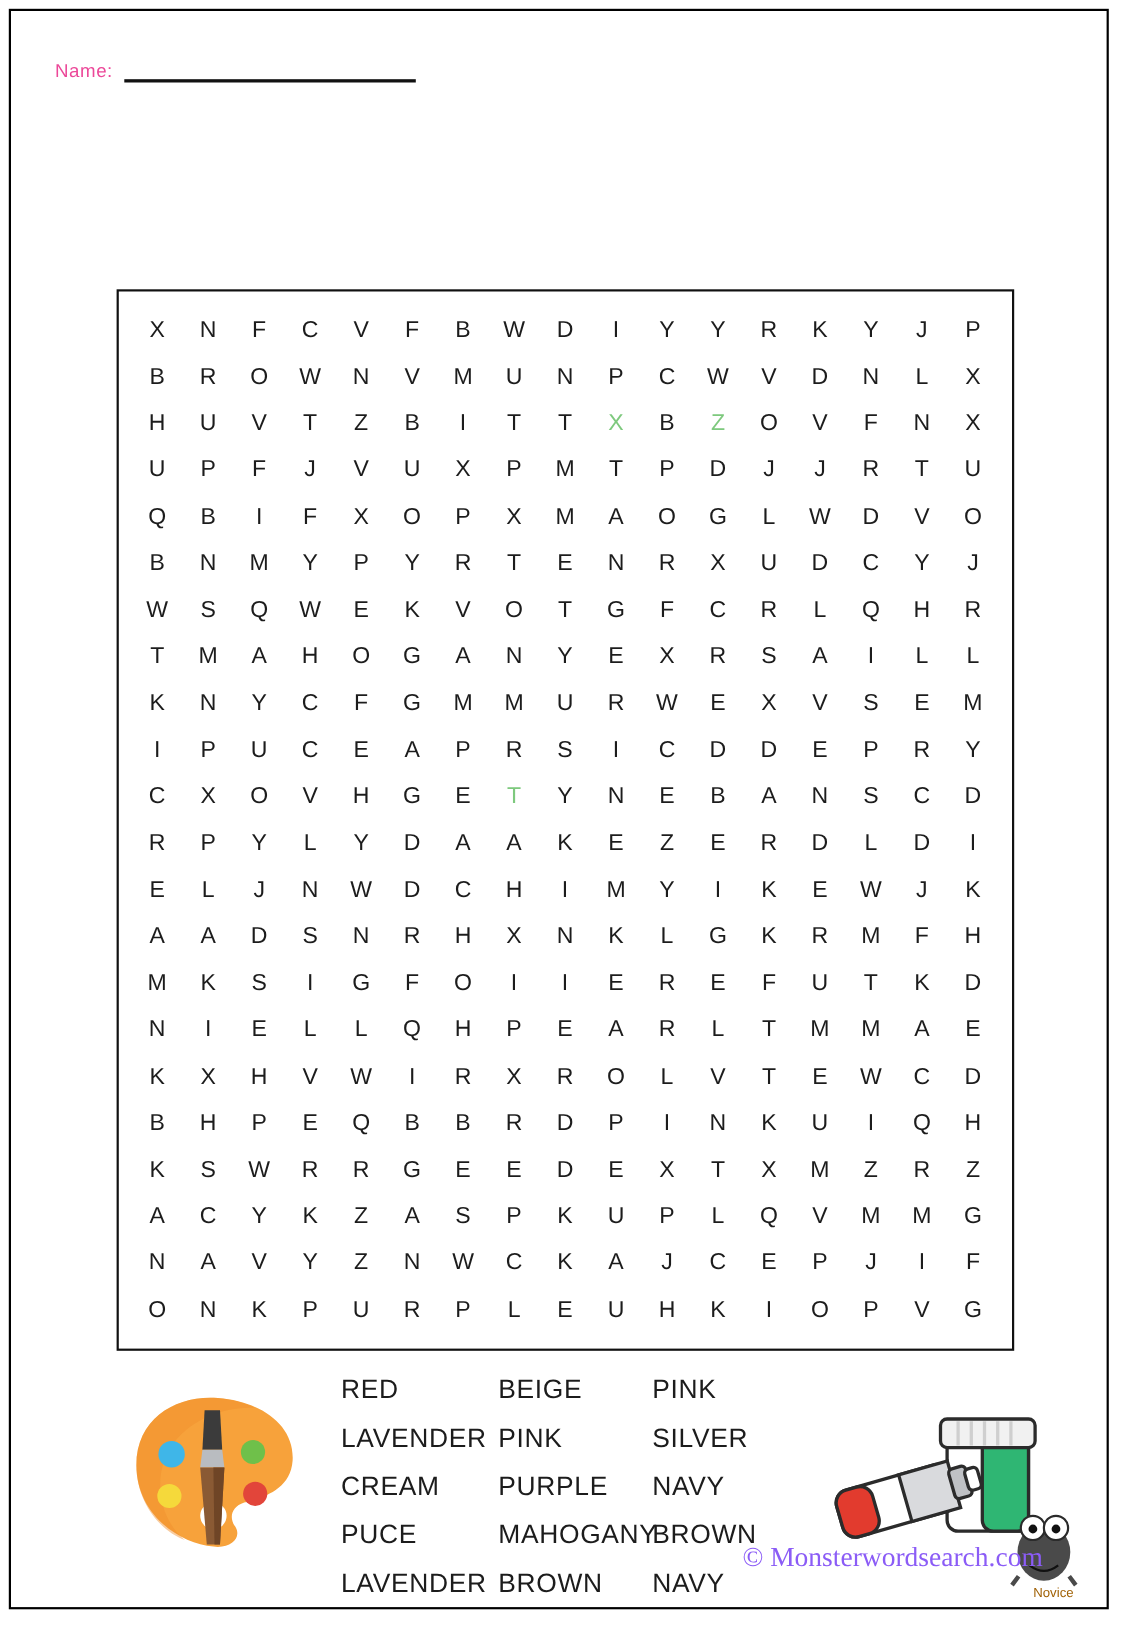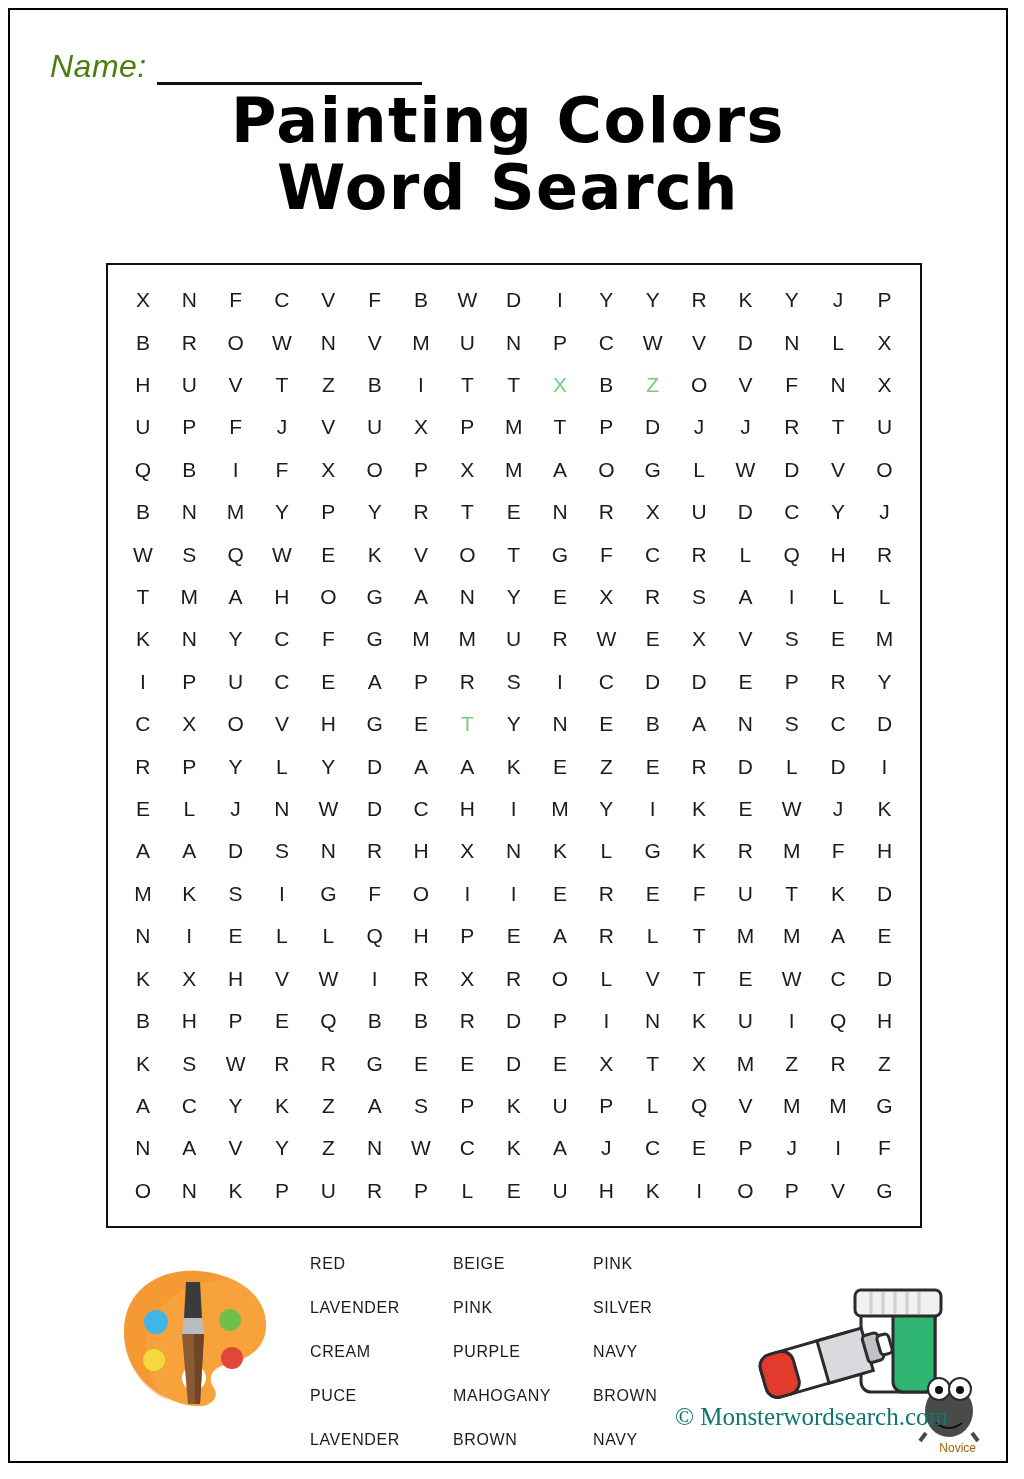--- a/index.html
+++ b/index.html
@@ -28,24 +28,23 @@
   
   .name-row {
     position: absolute;
     left: 40px;
     top: 38px;
     display: flex;
     align-items: flex-end;
     gap: 10px;
   }
   .name-label {
-    font-size: 32px;
+    font-size: 17px;
     letter-spacing: 0.5px;
-    color: #4d7c0f;
-    font-style: italic;
+    color: #ec4899;
   }
   .name-blank {
     width: 265px;
     border-bottom: 3px solid #111;
     height: 24px;
   }
   
   .title {
     position: absolute;
     left: 0;
@@ -91,32 +90,32 @@
     position: absolute;
     left: 300px;
     top: 1232px;
     width: 420px;
     display: grid;
     grid-template-columns: 143px 140px 137px;
     grid-auto-rows: 44px;
     align-items: center;
   }
   .word-list div {
-    font-size: 16px;
+    font-size: 24px;
     letter-spacing: 0.6px;
     color: #1c1c1c;
   }
   
   .credit {
     position: absolute;
     right: 58px;
     bottom: 30px;
     font-family: "Liberation Serif", serif;
     font-size: 25px;
-    color: #0f766e;
+    color: #8b5cf6;
     white-space: nowrap;
   }
   .novice {
     position: absolute;
     right: 30px;
     bottom: 6px;
     font-size: 12px;
     color: #a16207;
   }
   
@@ -146,24 +145,20 @@
 </head>
 <body>
 
 <div class="page">
 
   <div class="name-row">
     <span class="name-label">Name:</span>
     <span class="name-blank"></span>
   </div>
 
-  <div class="title">
-    <span>Painting Colors</span>
-    <span class="line2">Word Search</span>
-  </div>
 
   <div class="grid-box">
     <table class="grid">
       <tbody id="grid-body">
           <tr>
             <td>X</td>
             <td>N</td>
             <td>F</td>
             <td>C</td>
             <td>V</td>

